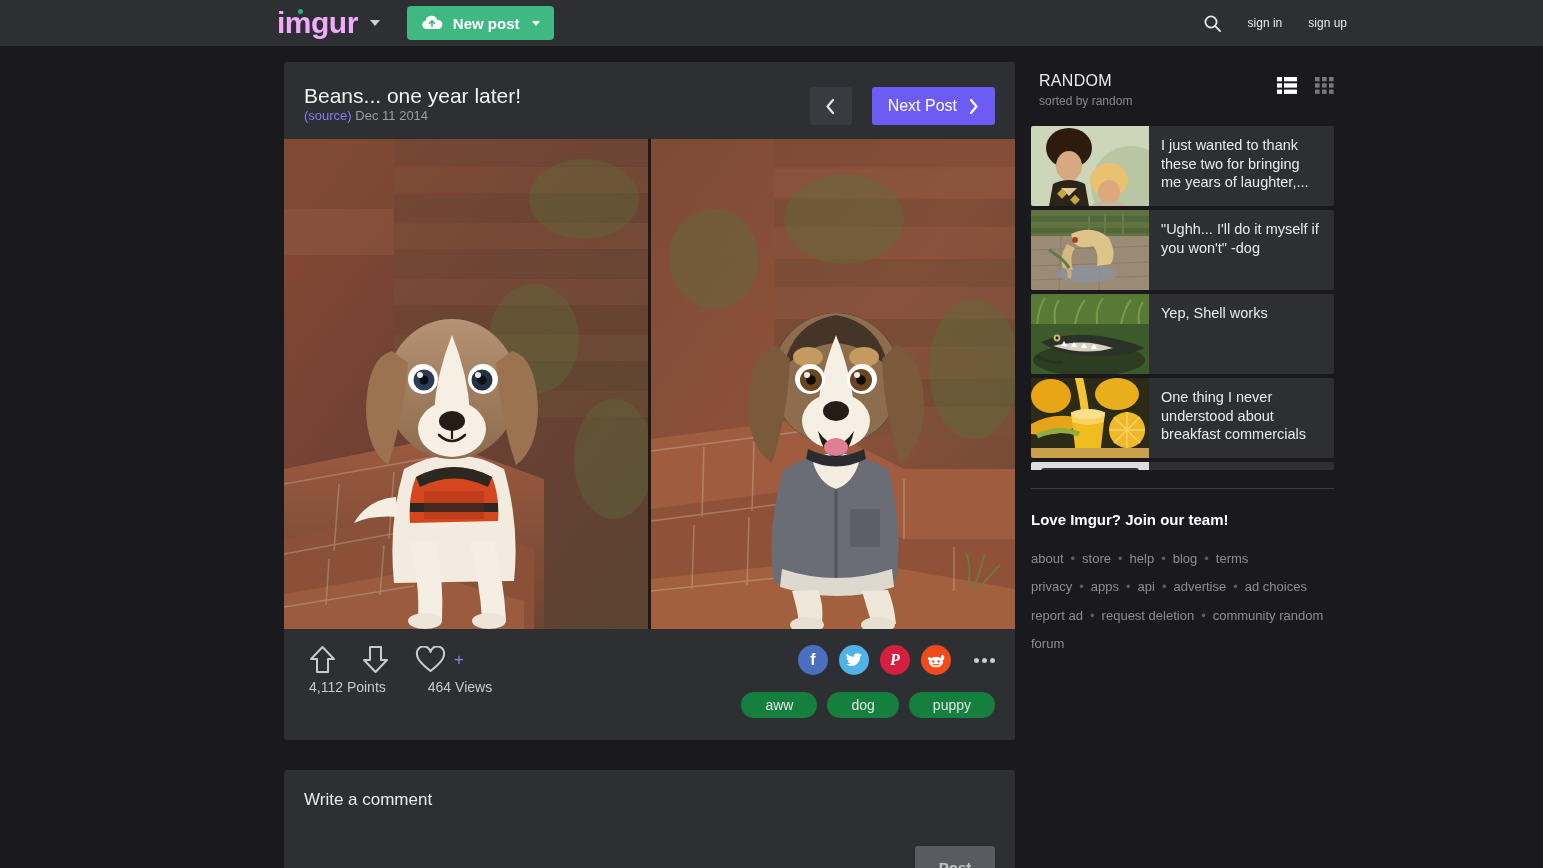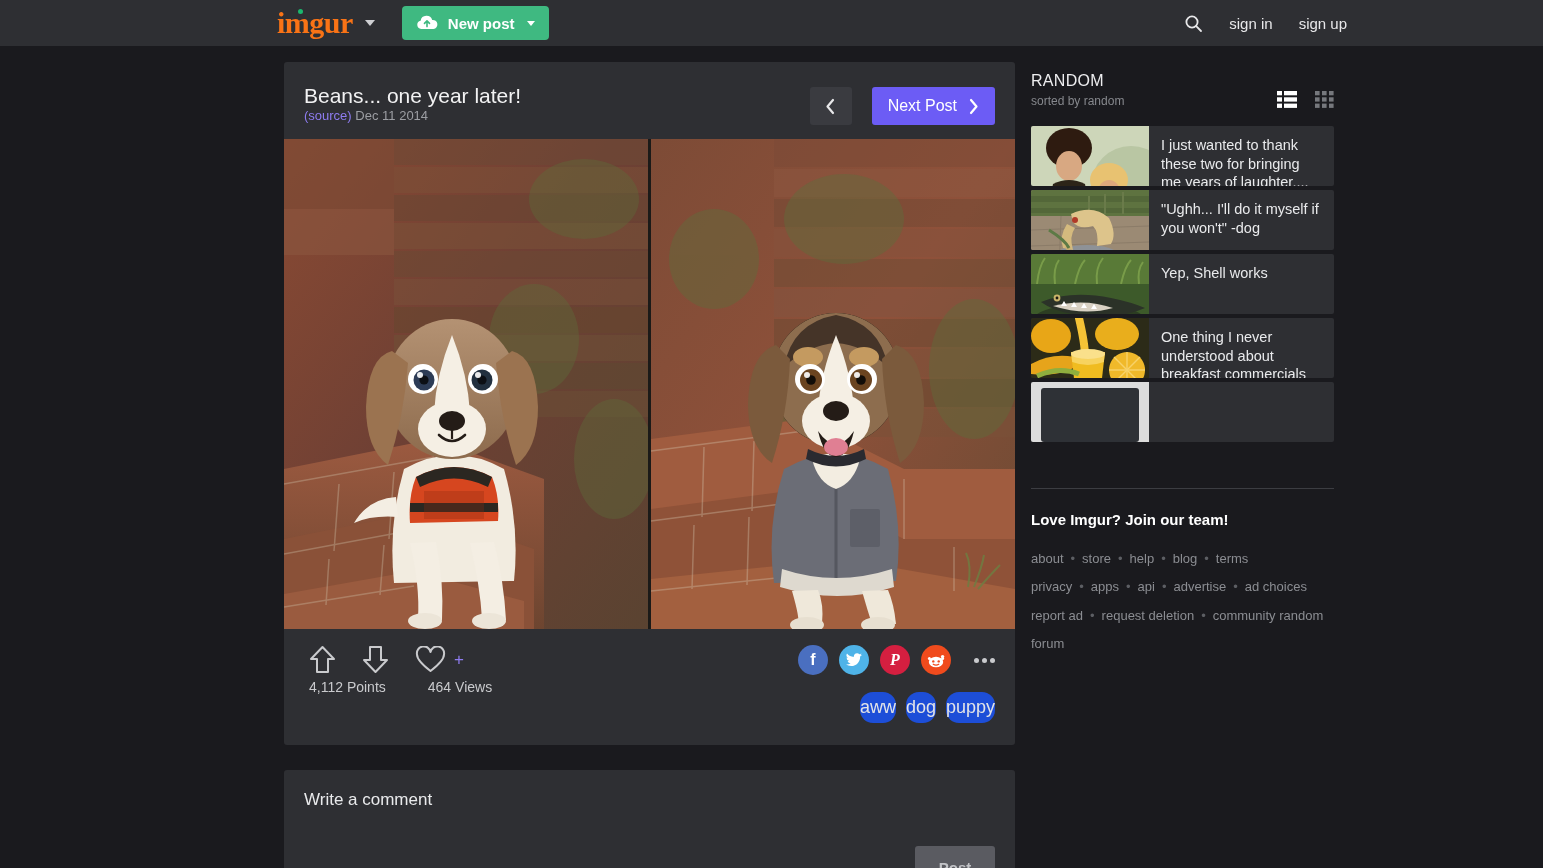--- a/index.html
+++ b/index.html
@@ -13,22 +13,22 @@
 
   
   .topnav {
     position: absolute; top: 0; left: 0;
     width: 1543px; height: 46px;
     background: #2e2f33;
     display: flex; align-items: center;
   }
   .nav-left { display: flex; align-items: center; margin-left: 277px; }
   .logo {
-    font-size: 30px; font-weight: bold; color: #f97316;
-    letter-spacing: -0.5px; position: relative; line-height: 1; font-family: Liberation Serif, serif;
+    font-size: 30px; font-weight: bold; color: #f0abfc;
+    letter-spacing: -0.5px; position: relative; line-height: 1;
   }
   .logo-dot {
     position: absolute; width: 5px; height: 5px; border-radius: 50%;
     background: #1bb76e; top: 1px; left: 21px;
   }
   .chev-down {
     width: 0; height: 0; margin-left: 12px;
     border-left: 5px solid transparent; border-right: 5px solid transparent;
     border-top: 6px solid #cfd0d3;
   }
@@ -40,21 +40,21 @@
   .newpost .cloud-ico { margin-right: 10px; display: flex; }
   .newpost-label { color: #ffffff; font-size: 15px; font-weight: bold; text-align: center; }
   .newpost .chev-down { margin-left: 12px; border-top-color: #ffffff;
     border-left-width: 4px; border-right-width: 4px; border-top-width: 5px; }
 
   .nav-right {
     margin-left: auto; margin-right: 196px;
     display: flex; align-items: center; gap: 26px;
   }
   .search-btn { cursor: pointer; display: flex; }
-  .nav-link { color: #e8e8ea; font-size: 15px; cursor: pointer; text-align: right; }
+  .nav-link { color: #e8e8ea; font-size: 12px; cursor: pointer; text-align: right; }
 
   
   .post-panel {
     position: absolute; left: 284px; top: 62px;
     width: 731px; background: #2e2f33; border-radius: 3px;
     padding-bottom: 0;
   }
   .post-head {
     display: flex; align-items: flex-start;
     padding: 22px 20px 14px 20px;
@@ -98,22 +98,22 @@
   }
   .sbtn.fb { background: #4a6fc0; }
   .sbtn.tw { background: #4fb3e8; }
   .sbtn.pi { background: #d51f40; }
   .sbtn.rd { background: #f04b1d; }
   .sbtn-glyph { color: #fff; font-weight: bold; font-size: 16px; line-height: 1; }
   .ellipsis { display: flex; gap: 3px; margin-left: 12px; cursor: pointer; }
   .ellipsis i { width: 5px; height: 5px; border-radius: 50%; background: #c9cacd; display: block; }
   .tags { display: flex; gap: 10px; margin-top: 17px; }
   .tag {
-    background: #1d4ed8; border-radius: 13px; padding: 5px 0;
-    color: #e3e4e7; font-size: 18px; cursor: pointer;
+    background: #15803d; border-radius: 13px; padding: 5px 24px;
+    color: #e3e4e7; font-size: 14px; cursor: pointer;
   }
 
   
   .comment-panel {
     position: absolute; left: 284px; top: 770px;
     width: 731px; height: 120px; background: #2e2f33; border-radius: 3px;
     padding: 20px;
   }
   .comment-title { color: #e9eaec; font-size: 17px; }
   .comment-row { display: flex; align-items: flex-end; margin-top: 36px; }
@@ -125,31 +125,31 @@
   .char-count { color: #7f8187; font-size: 13px; margin: 0 10px 8px 0; }
   .post-btn {
     background: #5a5b61; border: none; border-radius: 3px;
     color: #c2c3c7; font-size: 15px; font-weight: bold;
     width: 80px; height: 42px; cursor: pointer;
     font-family: "Liberation Sans", sans-serif;
   }
 
   
   .sidebar { position: absolute; left: 1031px; top: 72px; width: 303px; }
-  .sb-head { display: flex; align-items: flex-end; }
+  .sb-head { display: flex; align-items: flex-start; margin-left: 8px; }
   .sb-title-wrap { flex: 1; }
   .sb-title { color: #ededef; font-size: 16px; letter-spacing: 0.3px; }
   .sb-sub { color: #86888d; font-size: 12px; margin-top: 4px; }
   .sb-view-icons { display: flex; gap: 18px; padding-top: 5px; }
   .vi { cursor: pointer; display: flex; }
 
   .sb-list { margin-top: 18px; height: 344px; overflow: hidden; position: relative; }
   .sb-item {
     display: flex; background: #2e2f33; border-radius: 2px;
-    margin-bottom: 4px; overflow: hidden; cursor: pointer; height: 60px;
+    margin-bottom: 4px; overflow: hidden; cursor: pointer; height: 80px;
   }
   .sb-thumb { width: 118px; height: 80px; flex: none; overflow: hidden; }
   .sb-text {
     flex: 1; padding: 10px 12px; color: #e9eaec;
     font-size: 14.5px; line-height: 1.28;
   }
 
   .sb-divider { margin-top: 18px; border-top: 1px solid #3c3d42; }
   .sb-join {
     margin-top: 22px; color: #ffffff; font-size: 15px; font-weight: bold;

